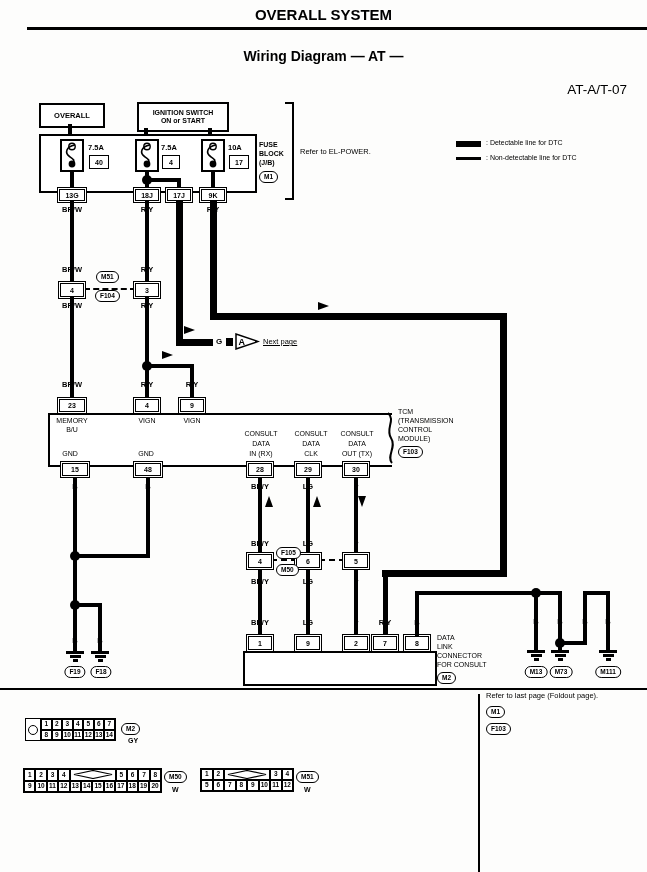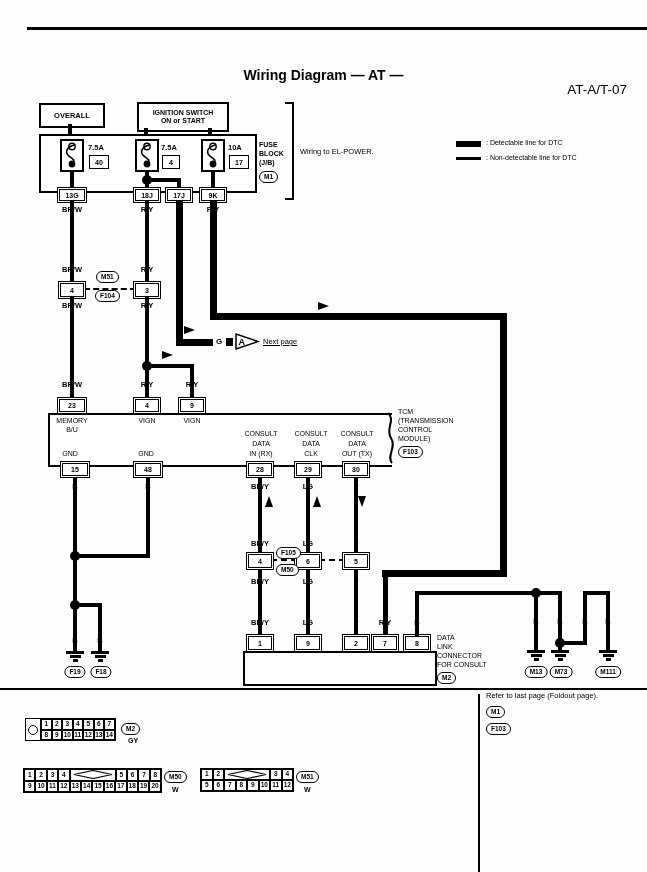--- a/index.html
+++ b/index.html
@@ -37,22 +37,23 @@
   .g-m50 .cell{width:11.4px;height:11.5px;}
   .g-m51 .cell{width:11.5px;height:11px;}
   .cell.dia{padding:0;}
   .g-m2 .cell.dia,.g-m50 .cell.dia,.g-m51 .cell.dia{width:46px;}
 </style>
 </head>
 <body>
 
 <div class="page">
 
+  <div class="hdr" style="top:6px;font-size:15px;">OVERALL SYSTEM</div>
   <div class="w" style="left:27px;top:27px;width:620px;height:3px;"></div>
-  <div class="hdr" style="top:48px;font-size:14px;margin-top:19px;">Wiring Diagram — AT —</div>
+  <div class="hdr" style="top:48px;font-size:14px;">Wiring Diagram — AT —</div>
   <div class="abs" style="right:20px;top:82px;font-size:13.5px;">AT-A/T-07</div>
 
   <div class="w" style="left:456px;top:141px;width:25px;height:6px;"></div>
   <div class="txt" style="left:486px;top:139px;">: Detectable line for DTC</div>
   <div class="w" style="left:456px;top:157px;width:25px;height:2.5px;"></div>
   <div class="txt" style="left:486px;top:154px;">: Non-detectable line for DTC</div>
 
   <div class="box" style="left:39px;top:103px;width:62px;height:21px;display:flex;align-items:center;justify-content:center;font-size:7.5px;font-weight:bold;">OVERALL</div>
   <div class="box" style="left:137px;top:102px;width:88px;height:26px;display:flex;flex-direction:column;align-items:center;justify-content:center;font-size:7px;font-weight:bold;line-height:1.2;">
     <span>IGNITION SWITCH</span>
@@ -98,21 +99,21 @@
   <div class="w" style="left:211px;top:172px;width:4px;height:18px;"></div>
 
   <div class="txt" style="left:259px;top:141px;font-weight:bold;">FUSE</div>
   <div class="txt" style="left:259px;top:150px;font-weight:bold;">BLOCK</div>
   <div class="txt" style="left:259px;top:159px;font-weight:bold;">(J/B)</div>
   <div class="oval" style="left:259px;top:171px;">M1</div>
 
   <div class="w" style="left:292px;top:102px;width:2px;height:98px;"></div>
   <div class="w" style="left:285px;top:102px;width:9px;height:2px;"></div>
   <div class="w" style="left:285px;top:198px;width:9px;height:2px;"></div>
-  <div class="txt" style="left:300px;top:148px;font-size:7.5px;">Wiring to EL-POWER.</div>
+  <div class="txt" style="left:300px;top:148px;font-size:7.5px;">Refer to EL-POWER.</div>
 
   <div class="pin cx" style="left:72px;top:189px;width:24px;height:10px;">13G</div>
   <div class="pin cx" style="left:147px;top:189px;width:22px;height:10px;">18J</div>
   <div class="pin cx" style="left:179px;top:189px;width:22px;height:10px;">17J</div>
   <div class="pin cx" style="left:213px;top:189px;width:22px;height:10px;">9K</div>
 
   <div class="lbl cx" style="left:72px;top:206px;">BR/W</div>
   <div class="lbl cx" style="left:147px;top:206px;">R/Y</div>
   <div class="lbl cx" style="left:179px;top:206px;">G</div>
   <div class="lbl cx" style="left:213px;top:206px;">R/Y</div>

